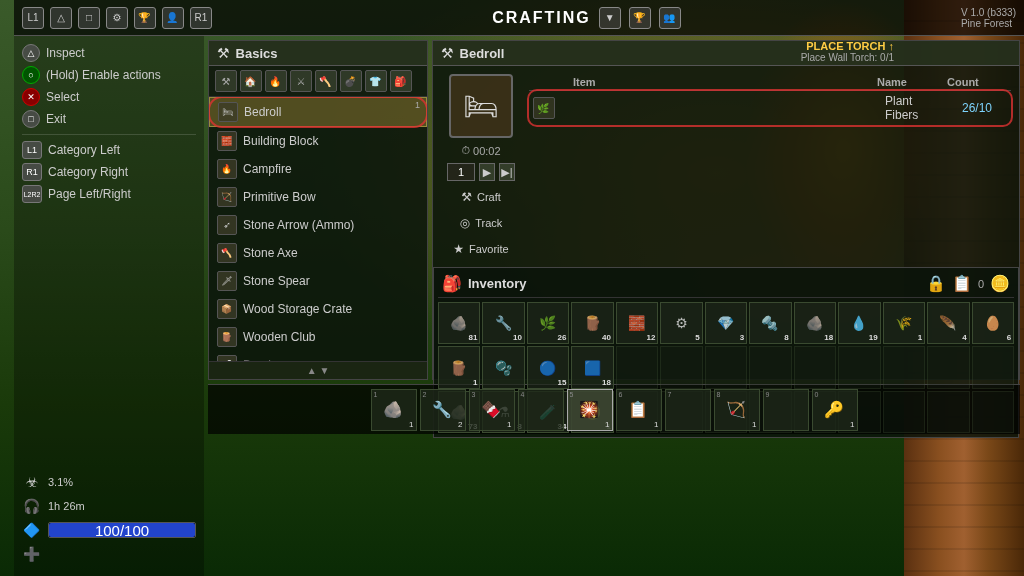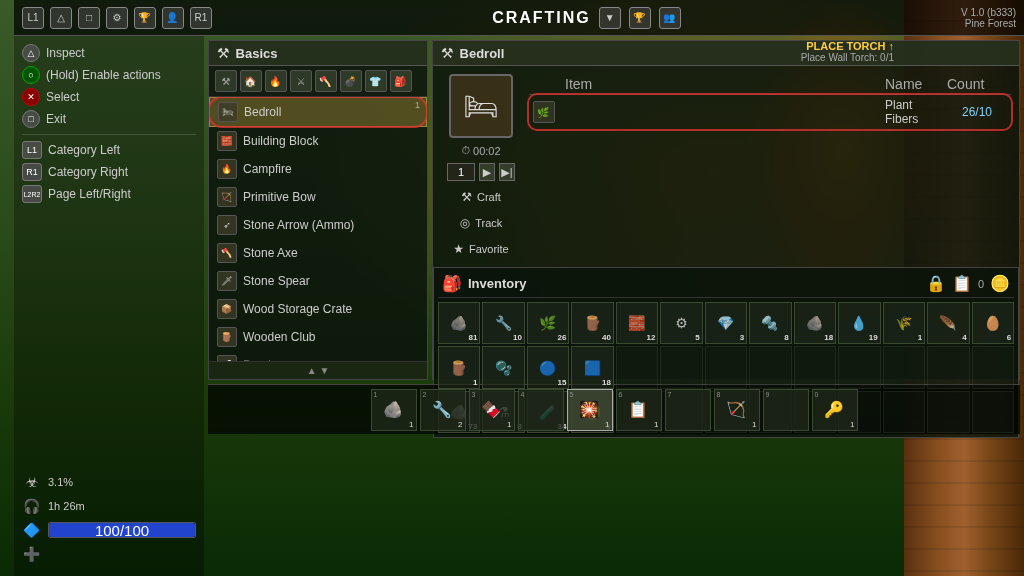--- a/index.html
+++ b/index.html
@@ -98,21 +98,20 @@
     }
     .crafting-title {
       font-size: 16px;
       font-weight: bold;
       color: #fff;
       letter-spacing: 2px;
     }
     .top-bar-right {
       font-size: 10px;
       color: #aaa;
-      text-align: right;
     }
     .top-icon {
       width: 22px;
       height: 22px;
       border: 1px solid #888;
       background: rgba(80,80,80,0.5);
       display: flex; align-items: center; justify-content: center;
       font-size: 10px;
       color: #ccc;
       border-radius: 3px;
@@ -389,26 +388,26 @@
       font-size: 12px;
     }
 
     
     .ingredients-table {
       flex: 1;
     }
     .ingredients-header {
       display: grid;
       grid-template-columns: 30px 1fr 60px 60px;
-      gap: 2px;
+      gap: 10px;
       padding: 2px 4px;
       border-bottom: 1px solid #444;
-      font-size: 14px;
+      font-size: 11px;
       color: #aaa;
-      font-weight: normal;
+      font-weight: bold;
     }
     .ingredients-row {
       display: grid;
       grid-template-columns: 30px 1fr 60px 60px;
       gap: 2px;
       padding: 3px 4px;
       align-items: center;
       position: relative;
     }
     .ingredients-row.highlighted::before {

